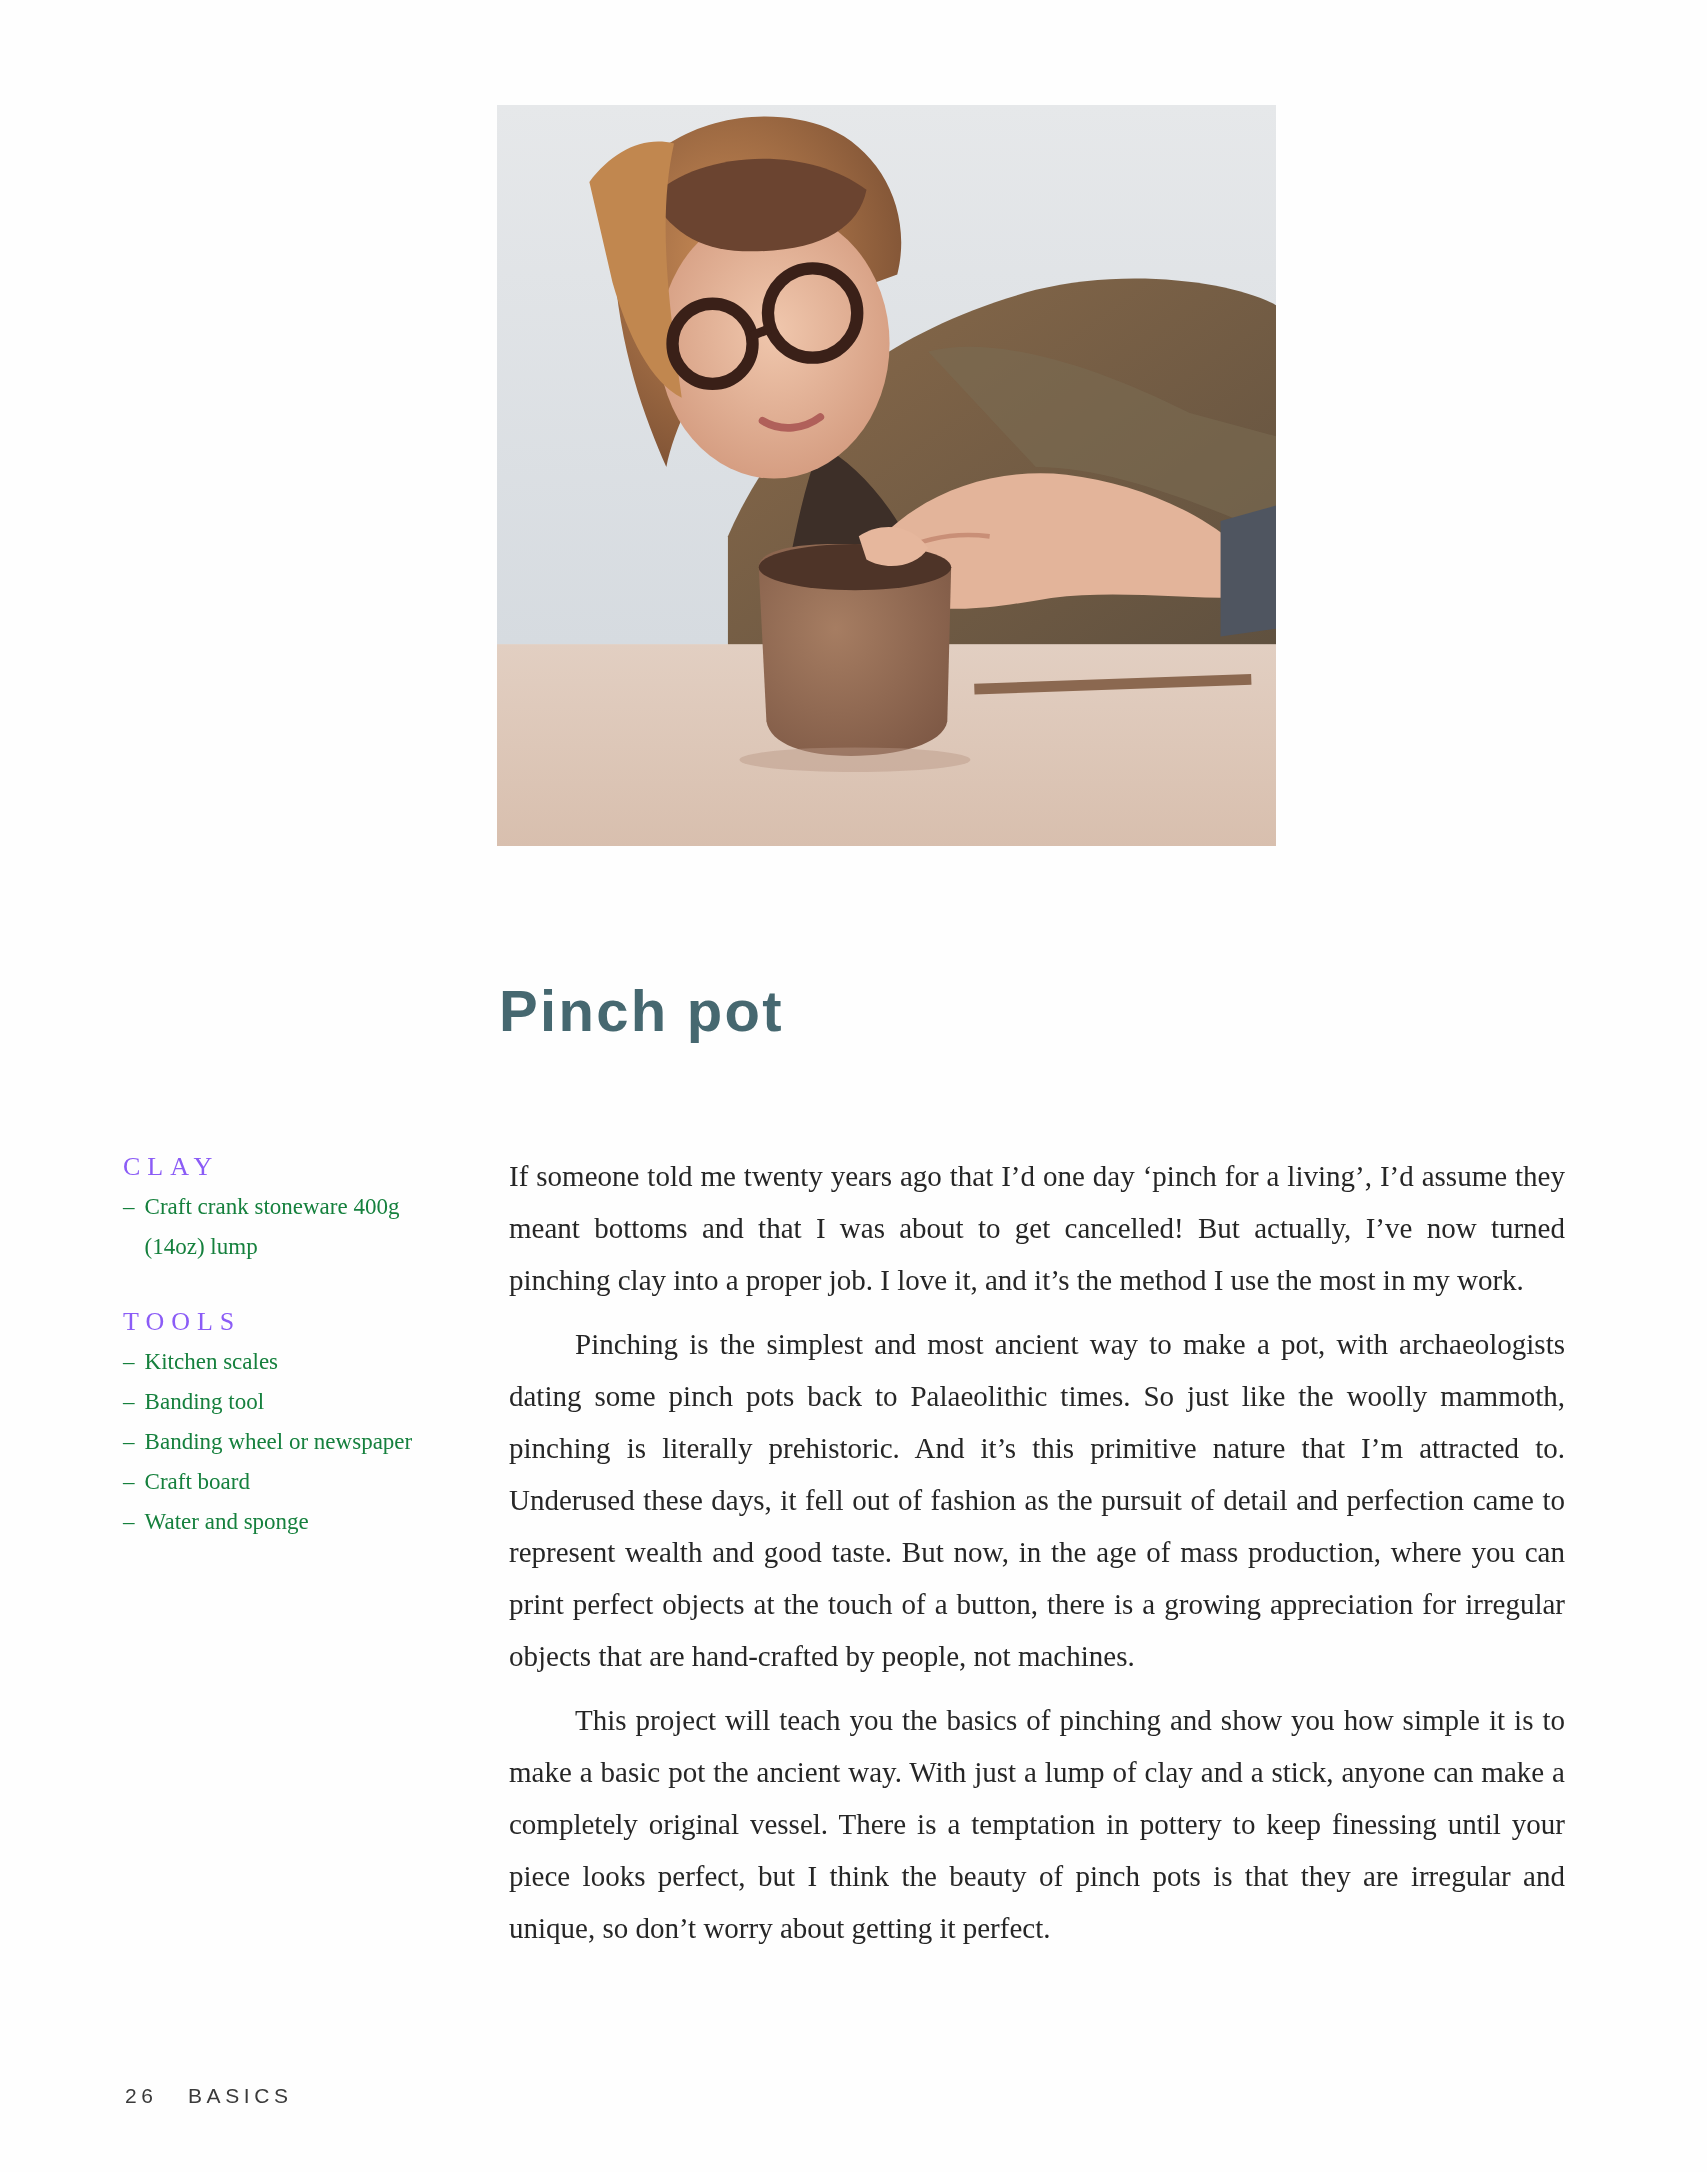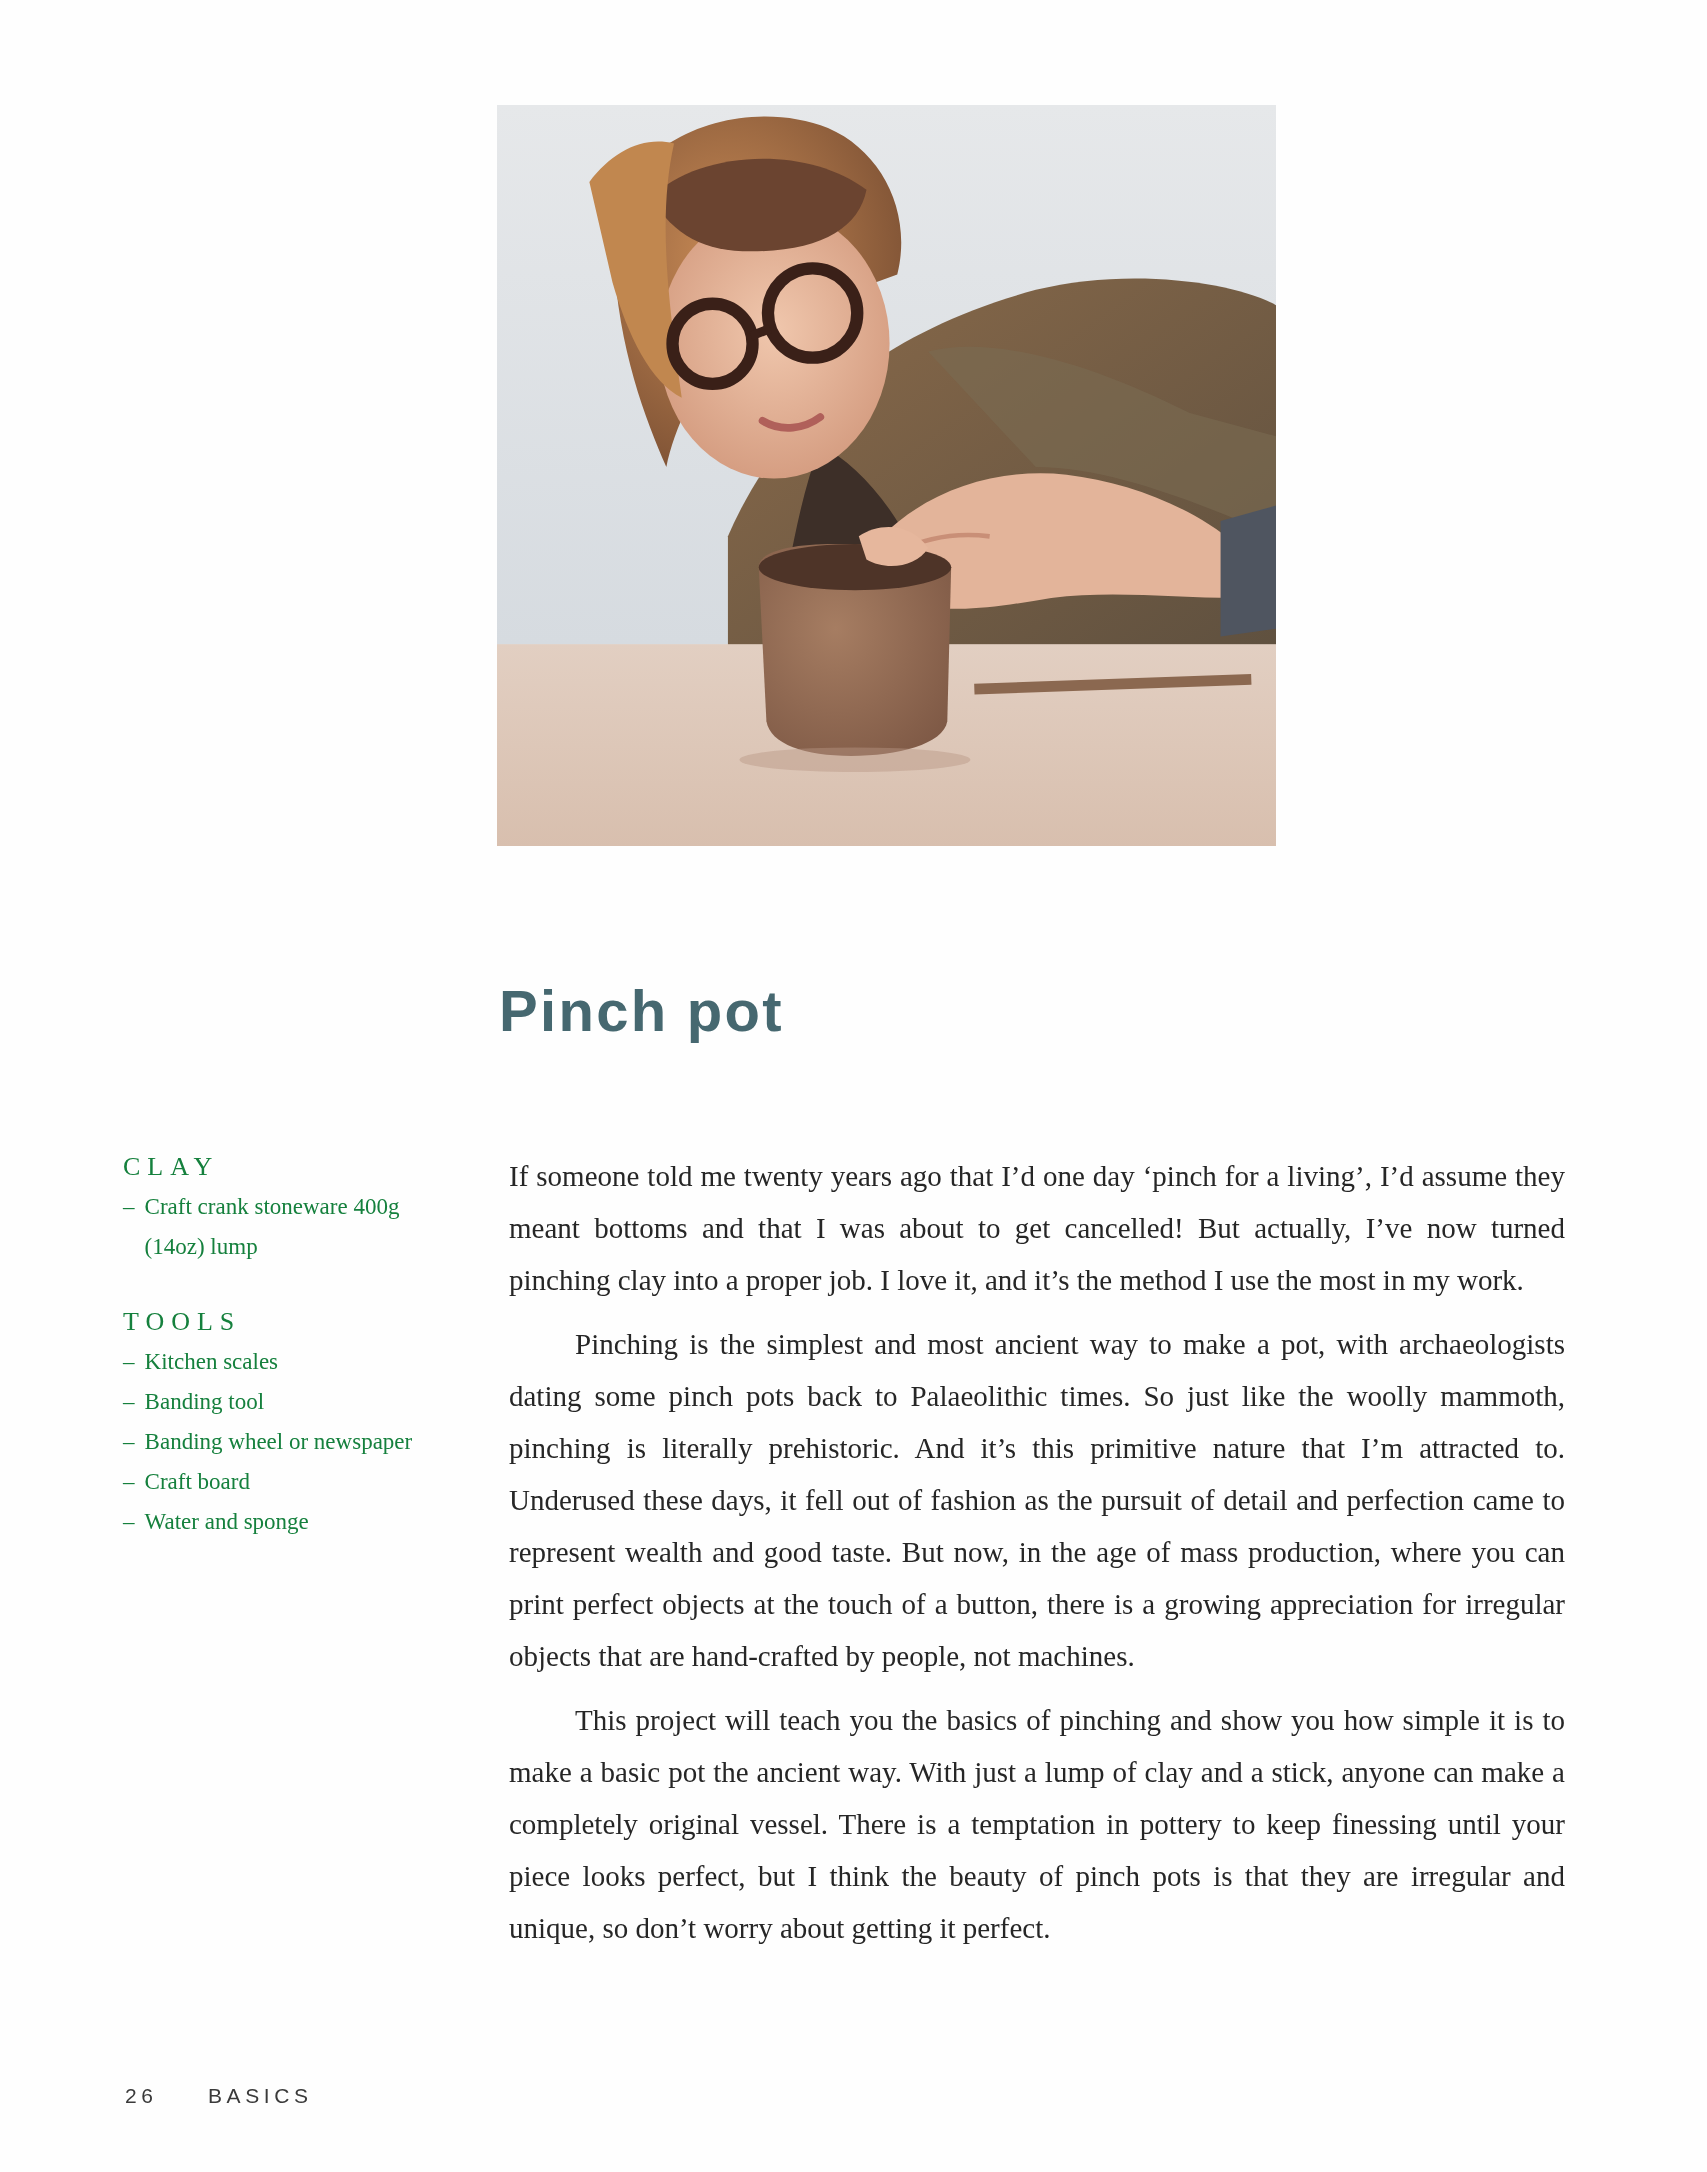--- a/index.html
+++ b/index.html
@@ -48,21 +48,21 @@
       position: absolute;
       left: 123px;
       top: 1149px;
       width: 308px;
     }
     .side-section { margin: 0 0 37px 0; }
     .side-heading {
       font-size: 26px;
       letter-spacing: 7px;
       line-height: 35px;
-      color: #15803d;
+      color: #8b5cf6;
       margin: 0 0 3.1px 0;
       font-weight: normal;
     }
     .side-list {
       list-style: none;
       padding: 0;
       margin: 0;
     }
     .side-list li {
       font-size: 23px;
@@ -97,21 +97,21 @@
     
     .footer {
       position: absolute;
       left: 125px;
       top: 2084px;
       font-family: "Liberation Sans", "DejaVu Sans", sans-serif;
       font-size: 21px;
       letter-spacing: 4.6px;
       color: #3a3a3a;
     }
-    .footer .page-num { margin-right: 40px; }
+    .footer .page-num { margin-right: 20px; }
   </style>
 </head>
 <body>
 
 <div class="photo">
   <svg viewBox="0 0 1012 962" preserveAspectRatio="none">
     <defs>
       <linearGradient id="wall" x1="0" y1="0" x2="0" y2="1">
         <stop offset="0" stop-color="#e6e8ea"></stop>
         <stop offset="1" stop-color="#d6dbe0"></stop>

